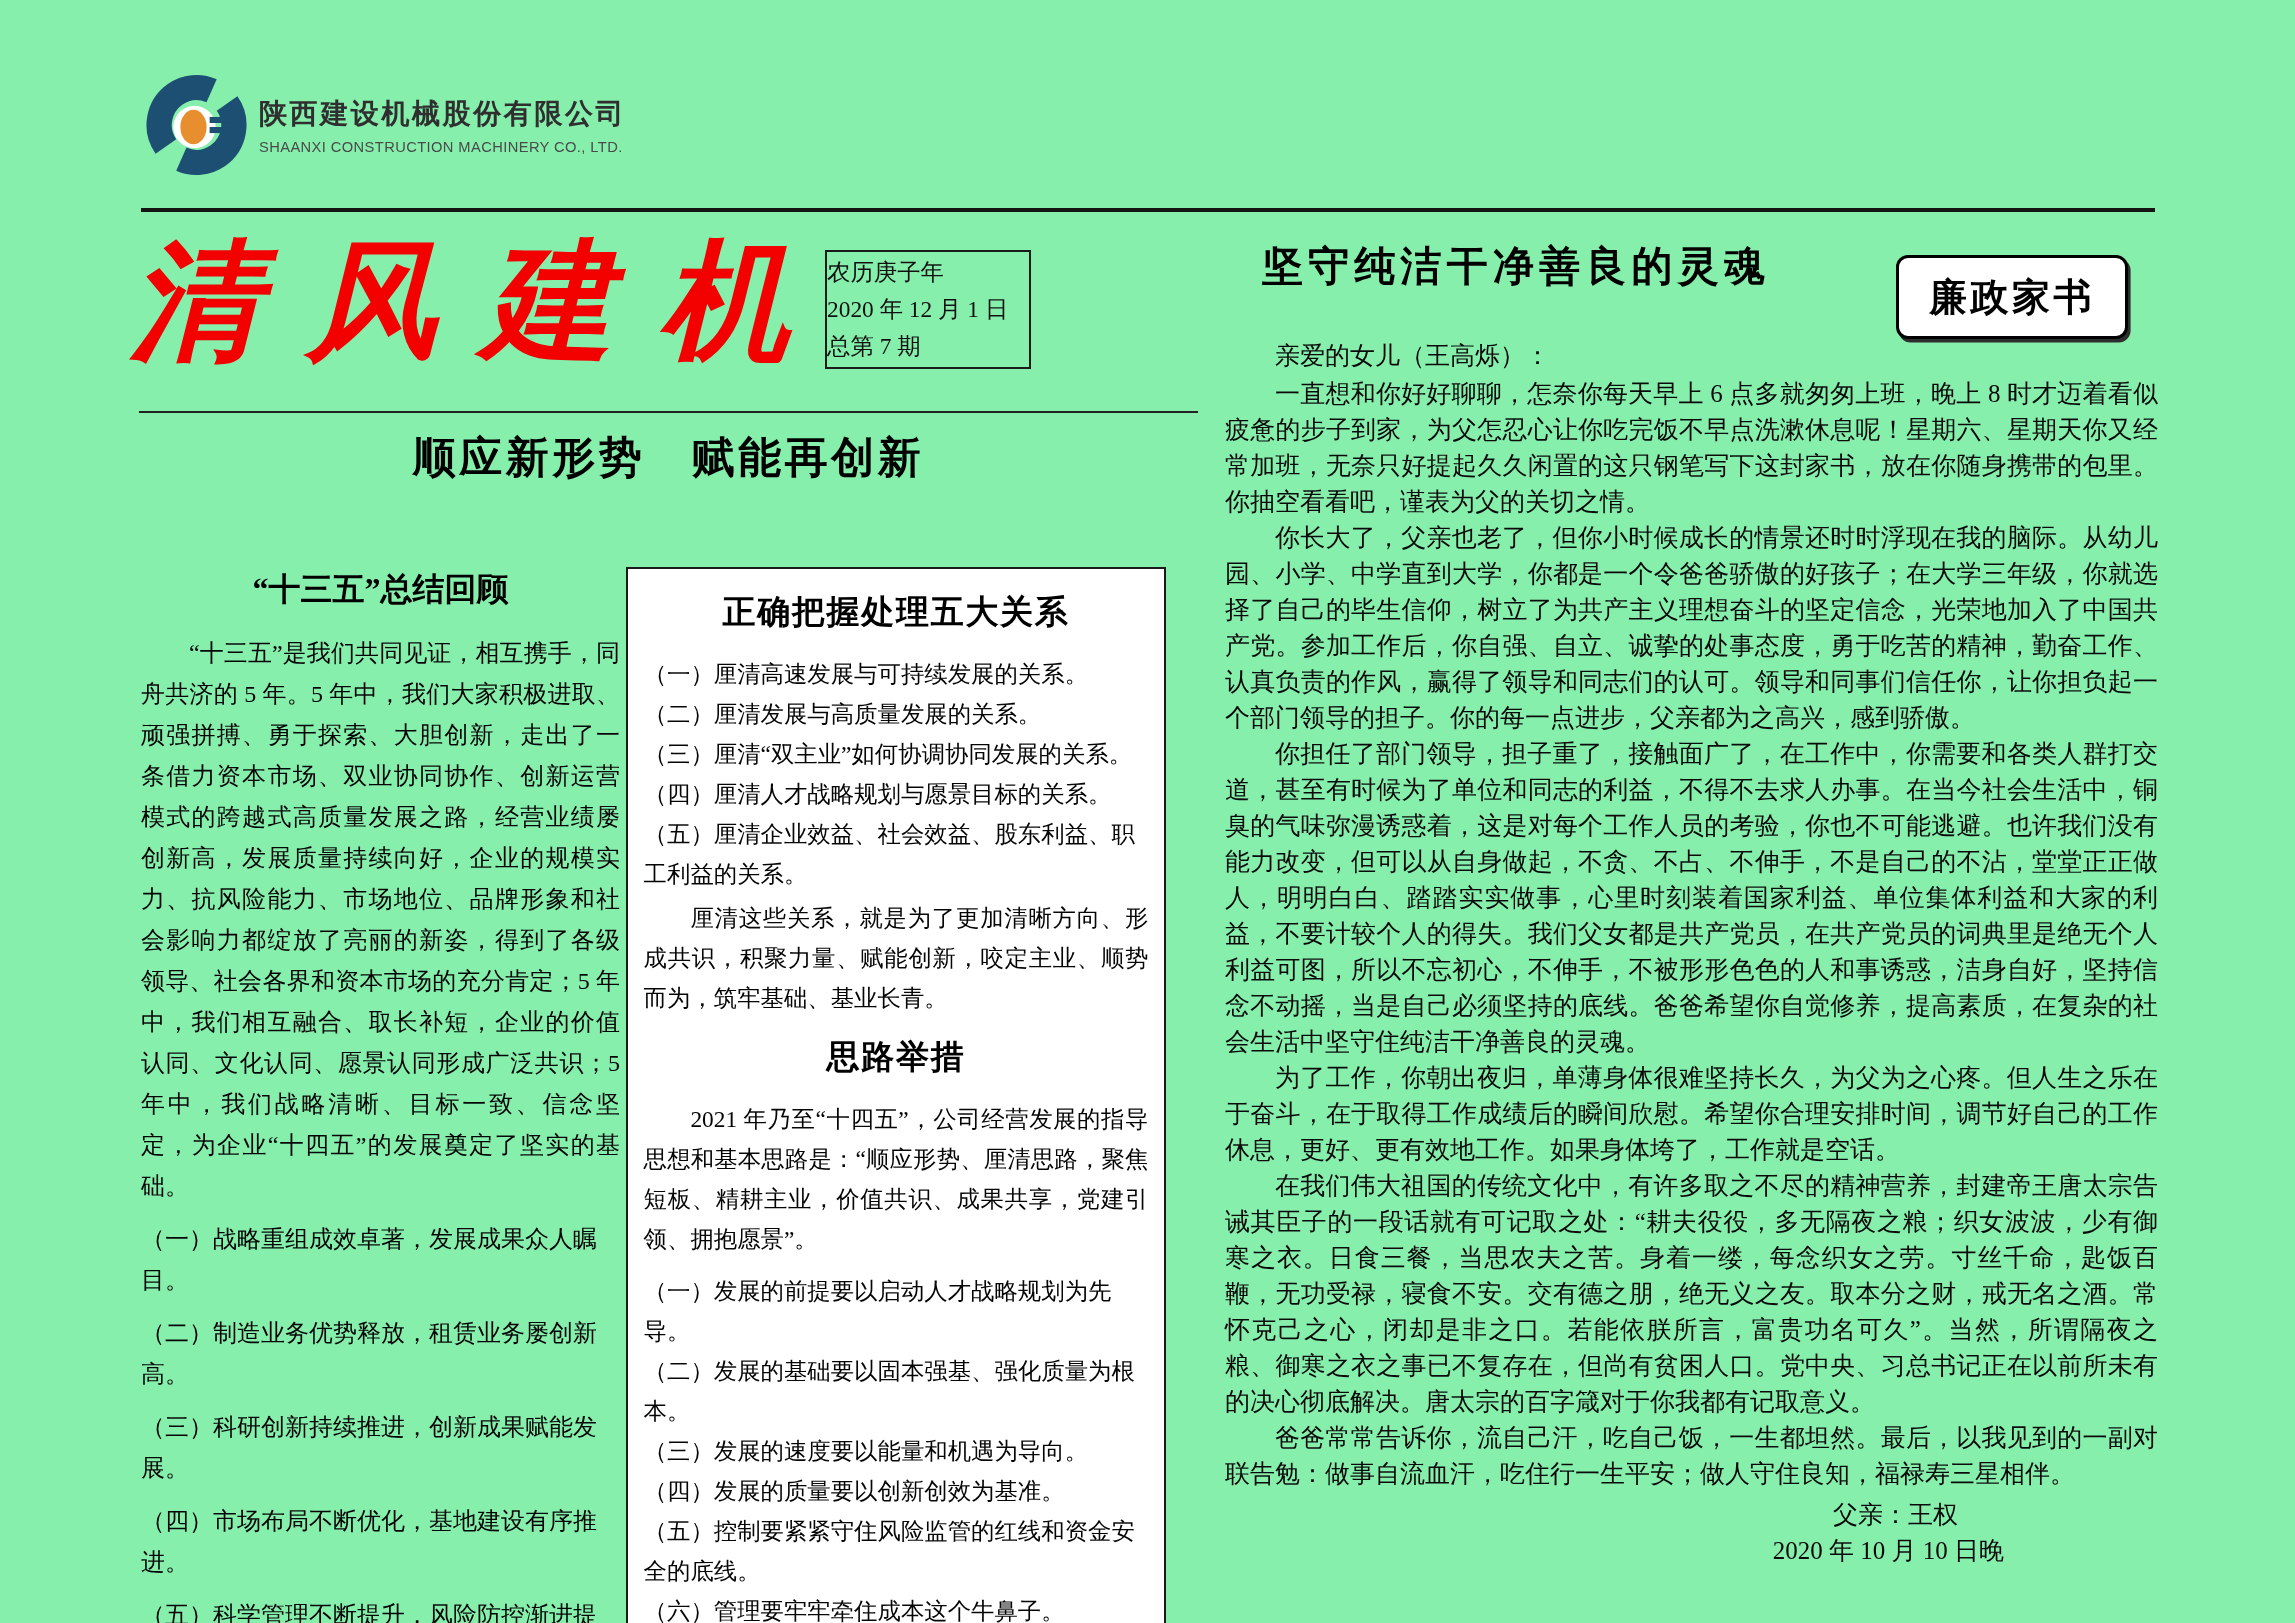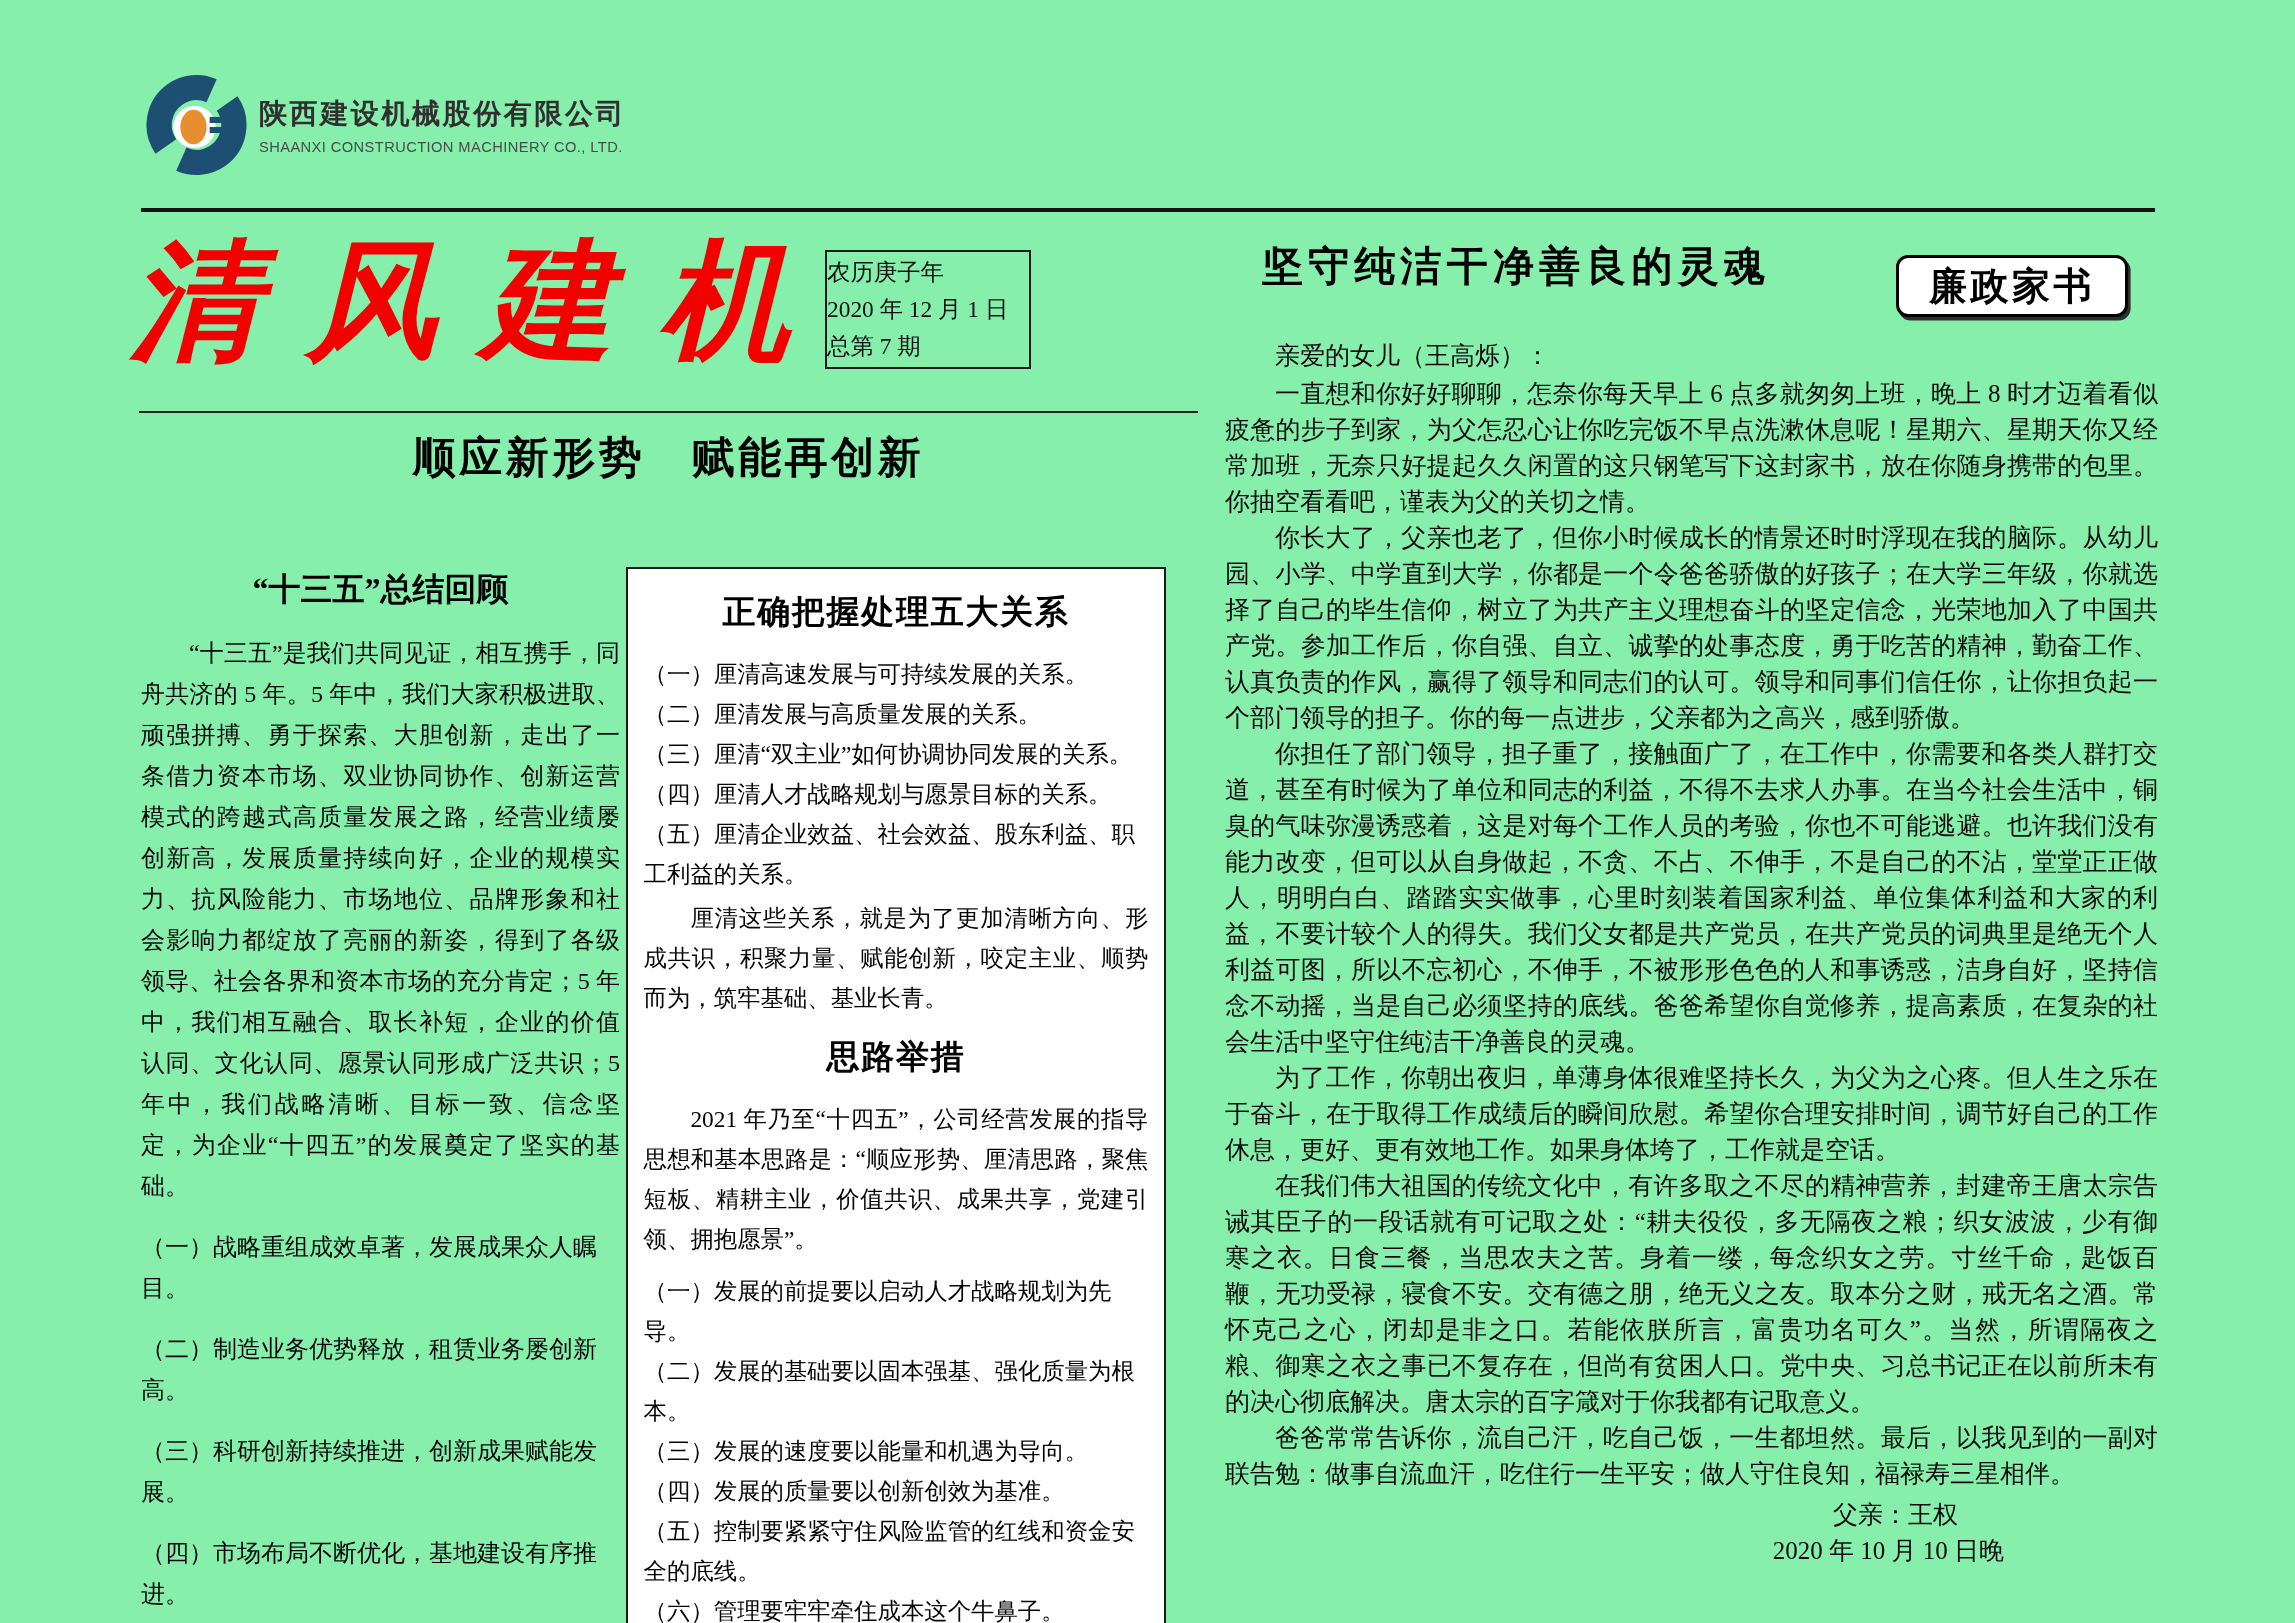--- a/index.html
+++ b/index.html
@@ -27,36 +27,36 @@
   
   .headline{position:absolute;left:139px;top:429px;width:1059px;text-align:center;
     font-family:"Liberation Sans","DejaVu Sans",sans-serif;font-weight:bold;color:#000;}
   .headline .h1{font-size:43px;line-height:57px;letter-spacing:3.5px;}
   .headline .h2{font-size:43px;line-height:61px;letter-spacing:1.7px;}
   .col-left{position:absolute;left:141px;top:568px;width:479px;}
   .col-left h2{margin:0 0 21px 0;text-align:center;font-size:32px;font-weight:bold;color:#000;}
   .col-left .para{margin:0;font-size:24px;line-height:41px;text-align:justify;
     text-indent:2em;color:#050505;}
   .plain-list{list-style:none;margin:12px 0 0 0;padding:0;}
-  .col-left .plain-list li{font-size:24px;line-height:41px;margin-top:20px;color:#050505;}
+  .col-left .plain-list li{font-size:24px;line-height:41px;margin-top:12px;color:#050505;}
   
   .col-mid{position:absolute;left:626px;top:567px;width:540px;box-sizing:border-box;
     border:2.6px solid #1a1a1a;padding:14px 15.6px 22.6px 15.6px;background:#fff;}
   .col-mid h3{margin:7px 0 19px 0;text-align:center;
     font-family:"Liberation Sans","DejaVu Sans",sans-serif;font-size:33px;
     font-weight:bold;color:#000;letter-spacing:1.7px;}
   .col-mid h3.second{margin-top:17.4px;}
   .col-mid .plain-list li{font-size:23.4px;line-height:40px;color:#050505;}
   .col-mid .para{margin:3.5px 0 0 0;font-size:23.4px;line-height:40px;
     text-align:justify;text-indent:2em;color:#050505;}
   
   .right-title{position:absolute;left:1262px;top:239px;width:590px;
     font-family:Liberation Sans, sans-serif;font-size:41px;font-weight:bold;
     letter-spacing:5.2px;color:#000;}
-  .badge{position:absolute;left:1896px;top:255px;width:232px;height:62px;box-sizing:border-box;
+  .badge{position:absolute;left:1896px;top:255px;width:232px;height:84px;box-sizing:border-box;
     border:3.5px solid #000;border-radius:12px;box-shadow:2.6px 3.5px 0 #2e2e2e;background:#fff;
     display:flex;align-items:center;justify-content:center;
     font-family:"Liberation Sans","DejaVu Sans",sans-serif;font-size:38px;font-weight:bold;
     letter-spacing:3.5px;color:#000;}
   .letter{position:absolute;left:1225px;top:338px;width:933px;font-size:25px;line-height:36px;color:#0a0a0a;}
   .letter .salutation{margin:0 0 1.7px 0;}
   .letter p{margin:0;text-indent:2em;text-align:justify;}
   .letter .signature{margin-top:5.2px;text-align:right;padding-right:200px;text-indent:0;}
   .letter .sign-date{text-align:right;padding-right:154px;text-indent:0;}
 </style>

